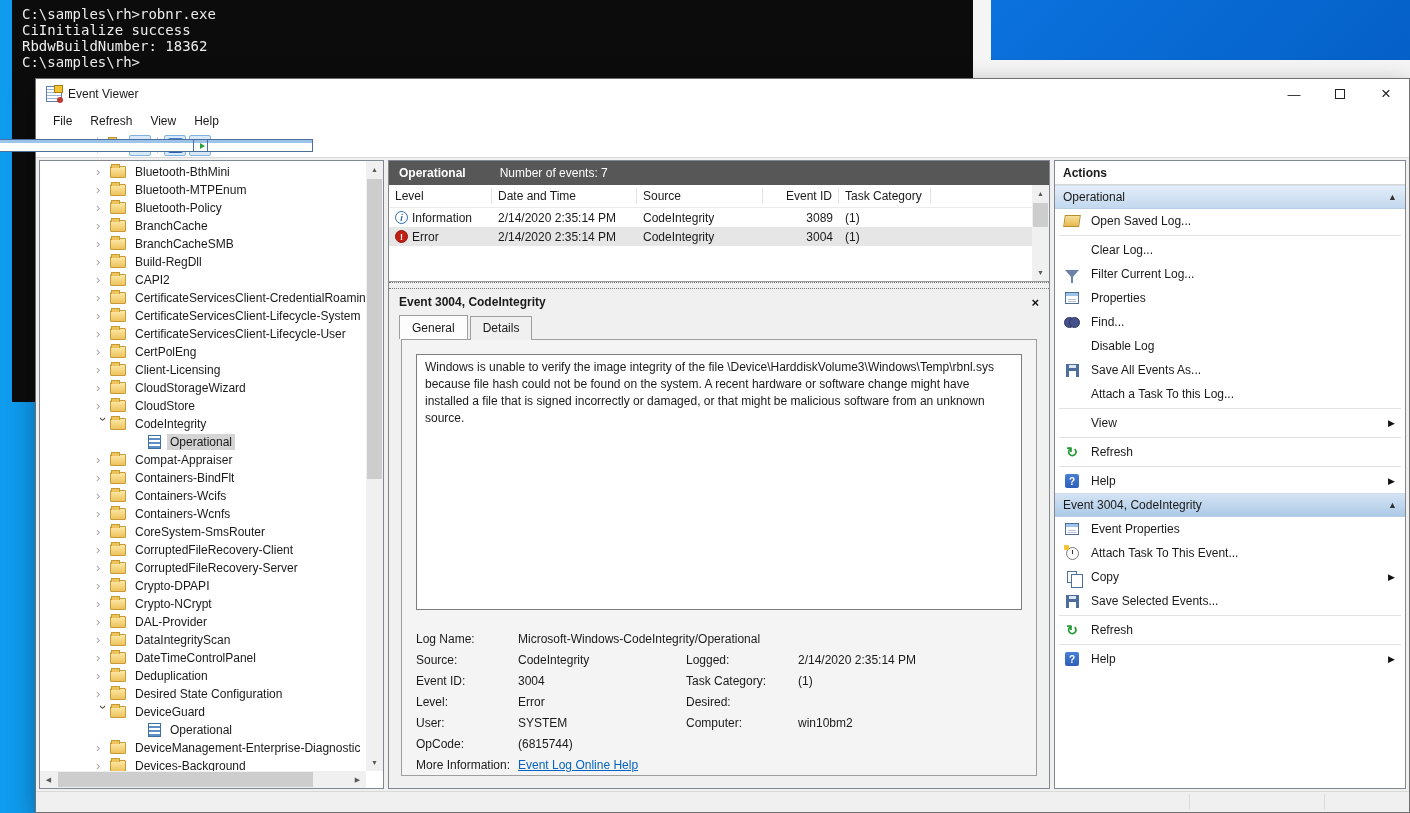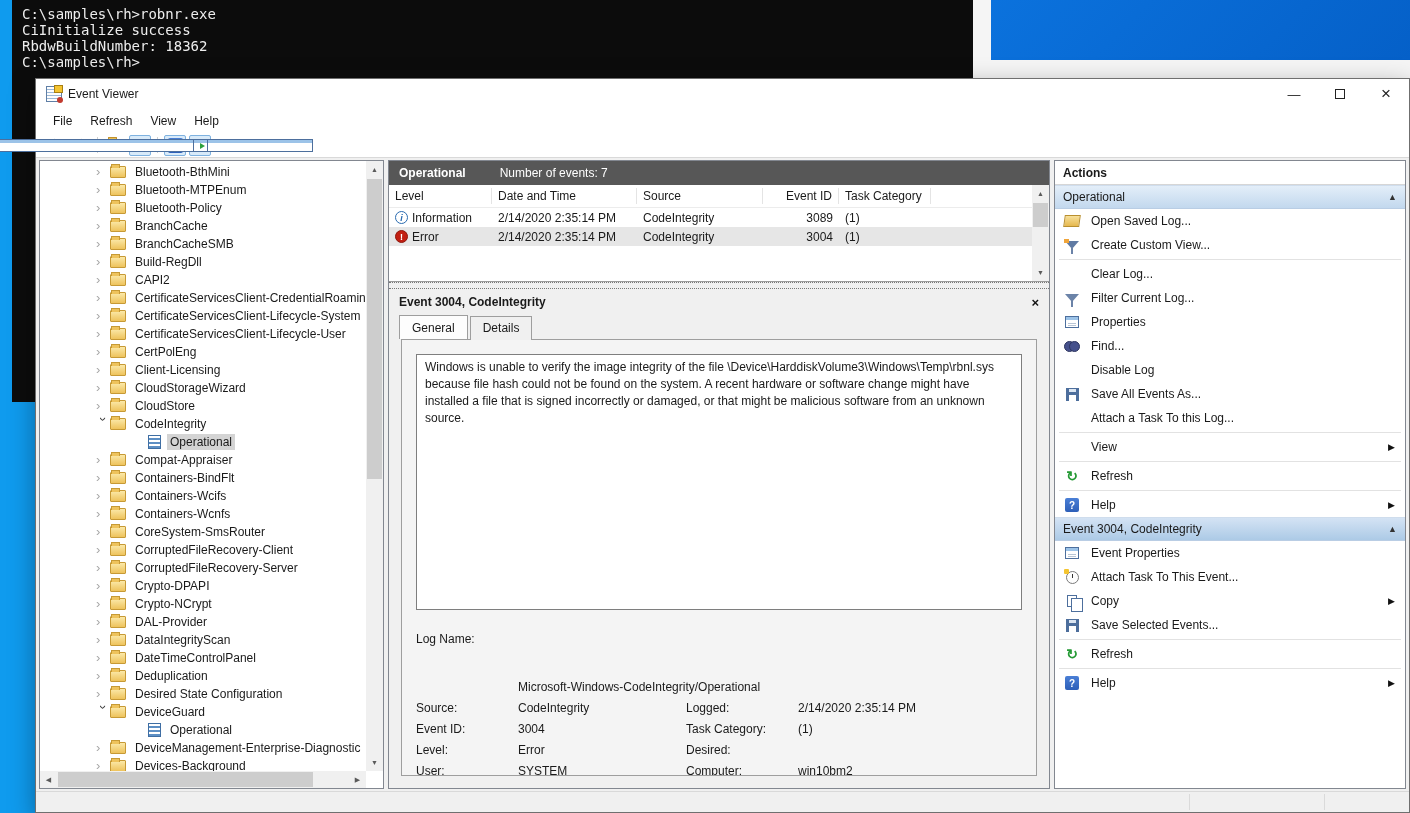--- a/index.html
+++ b/index.html
@@ -82,21 +82,21 @@
   .detail { flex:1; background:#f0f0f0; display:flex; flex-direction:column; min-height:0; }
   .dtitle { height:26px; display:flex; align-items:center; padding:0 10px; flex:none; }
   .dtitle b { font-size:12px; }
   .dclose { margin-left:auto; font-weight:bold; font-size:13px; color:#111; }
   .tabs { display:flex; padding-left:10px; flex:none; position:relative; z-index:2; }
   .tab { padding:4px 12px; border:1px solid #9e9e9e; border-bottom:none; background:#f0f0f0; margin-right:2px; position:relative; top:1px; }
   .tab.active { background:#fdfdfd; top:0; padding-top:5px; z-index:3; }
   .dbox { flex:1; border:1px solid #9e9e9e; margin:0 12px 12px 12px; background:#f4f4f4; overflow:hidden; display:flex; flex-direction:column; min-height:0; }
   .msgbox { margin:14px; height:256px; flex:none; background:#fff; border:1px solid #7e7e7e; padding:4px 8px; line-height:17px; overflow:hidden; }
   .fields { margin:8px 14px 0 14px; display:grid; grid-template-columns:102px 168px 112px 1fr; row-gap:7px; }
-  .f-val2-wide { grid-column:2 / 5;margin-top:48px; }
+  .f-val2-wide { grid-column:2 / 5; }
   .link { color:#0563c1; text-decoration:underline; }
 
   
   .actions { width:352px; flex:none; display:flex; flex-direction:column; overflow:hidden; }
   .act-title { height:24px; display:flex; align-items:center; padding-left:8px; font-weight:bold; border-bottom:1px solid #d6d6d6; flex:none; }
   .group-hdr { height:24px; display:flex; align-items:center; padding:0 8px; border-top:1px solid #cfdded; border-bottom:1px solid #b9cde4; flex:none; }
   .group-hdr .cup { margin-left:auto; font-size:9px; color:#333; }
   .g1 { background:linear-gradient(#e3eef9,#c2d8ee); }
   .g2 { background:linear-gradient(#d4e3f4,#accae6); }
   .act-item { height:24px; display:flex; align-items:center; padding-left:8px; position:relative; }
@@ -478,26 +478,20 @@
             <div class="group-hdr g1">
               <span>Operational</span>
               <span class="cup">▲</span>
             </div>
             <div class="act-item">
               <span class="act-ic">
                 <span class="ai-open"></span>
               </span>
               <span class="act-label">Open Saved Log...</span>
             </div>
-            <div class="act-item">
-              <span class="act-ic">
-                <span class="ai-funnel create"></span>
-              </span>
-              <span class="act-label">Create Custom View...</span>
-            </div>
             <div class="act-sep"></div>
             <div class="act-item">
               <span class="act-ic">
                 <span class="ai-none"></span>
               </span>
               <span class="act-label">Clear Log...</span>
             </div>
             <div class="act-item">
               <span class="act-ic">
                 <span class="ai-funnel"></span>

